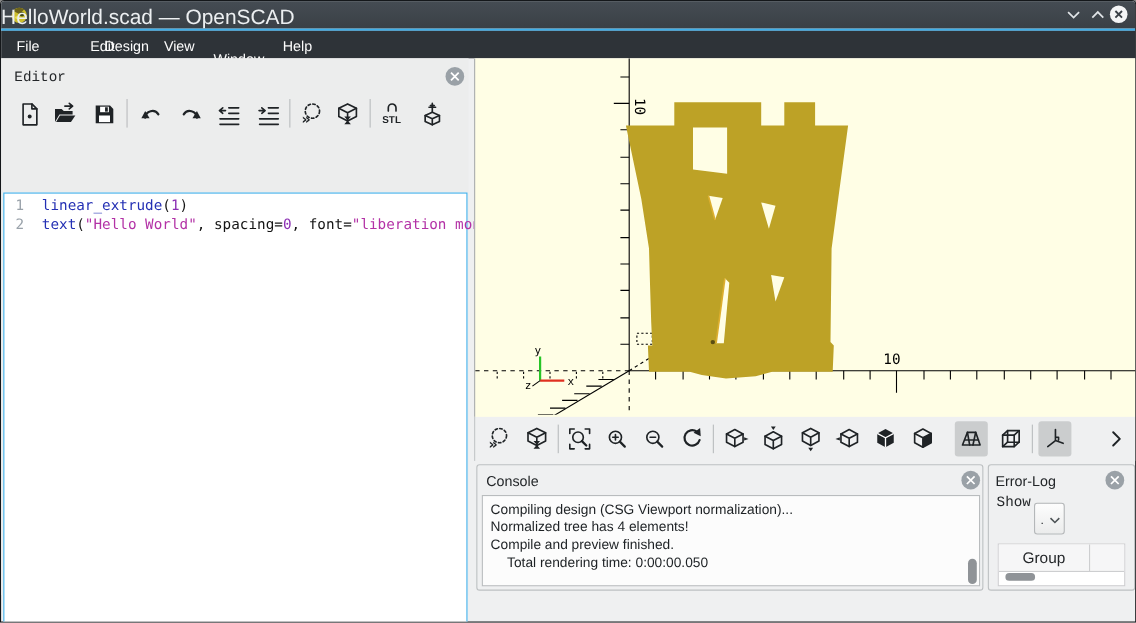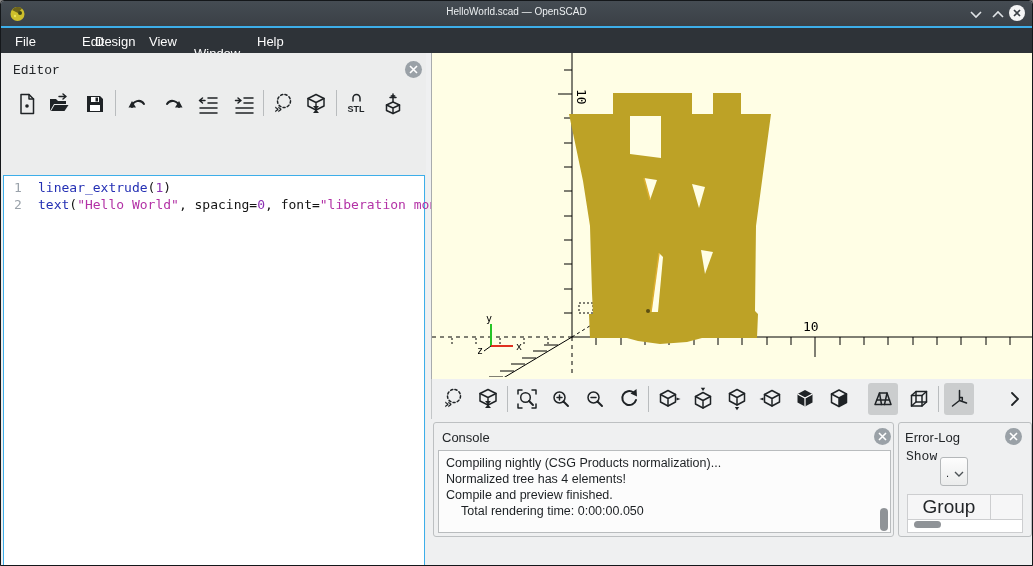--- a/index.html
+++ b/index.html
@@ -2,21 +2,21 @@
 <html><head>
 <meta charset="utf-8">
 <style>
   html,body{margin:0;padding:0;background:#888;}
   .window{position:relative;width:1033px;height:566px;background:#eff0f1;
     font-family:"Liberation Sans",sans-serif;overflow:hidden;border:1px solid #14171a;
     box-sizing:border-box;border-radius:4px 4px 0 0;}
   .abs{position:absolute;}
   
   .titlebar{left:0;top:0;width:100%;height:25px;background:linear-gradient(#454c53,#3a4046);}
-  .title-text{width:100%;top:5px;text-align:center;color:#eceff1;font-size:10px;}
+  .title-text{width:100%;top:5px;color:#eceff1;font-size:19px;}
   .bluebar{left:0;top:25px;width:100%;height:2px;background:#3daee9;}
   .menubar{left:0;top:27px;width:100%;height:25px;background:#2e3338;}
   .menu-item{top:6px;color:#fcfcfc;font-size:13px;cursor:default;}
   
   .panel-title{color:#232629;font-size:13px;}
   .close-btn{width:17px;height:17px;border-radius:50%;background:#9aa1a7;color:#fff;
     display:flex;align-items:center;justify-content:center;}
   .editor-toolbar .btn, .vp-toolbar .btn{display:flex;align-items:center;justify-content:center;}
   .btn{width:30px;height:32px;border-radius:3px;}
   .btn.pressed{background:#cbcdce;}
@@ -35,21 +35,21 @@
   .viewport{left:430px;top:52px;width:603px;height:326px;background:#fffee5;border-left:1px solid #a8abad;box-sizing:border-box;}
   
   .vp-toolbar{left:430px;top:378px;width:603px;height:40px;background:#eff0f1;border-left:1px solid #c3c6c8;box-sizing:border-box;}
   .sub-panel{background:#eff0f1;border:1px solid #bdc0c2;border-radius:3px;box-sizing:border-box;}
   .console-body{background:#fcfcfc;border:1px solid #b9bcbe;box-sizing:border-box;overflow:hidden;}
   .console-line{color:#1d2124;font-size:12.5px;}
   .scroll-thumb{background:#8f9397;border-radius:4px;}
   .dropdown{background:linear-gradient(#fdfdfd,#ebecec);border:1px solid #b4b7b9;border-radius:3px;box-sizing:border-box;}
   .tbl{border:1px solid #cdced0;box-sizing:border-box;background:#fff;}
   .tbl-header{background:#f6f6f7;border-bottom:1px solid #cdced0;box-sizing:border-box;
-    display:flex;align-items:center;justify-content:center;color:#232629;font-size:19px;}
+    display:flex;align-items:center;justify-content:center;color:#232629;font-size:14px;}
   
   .statusbar{left:0;top:540px;width:100%;height:26px;background:#eff0f1;border-top:1px solid #c2c5c7;box-sizing:border-box;}
   .status-text{top:6px;color:#232629;font-size:12px;white-space:nowrap;}
 </style>
 </head>
 <body>
 
 <div class="window">
 
   <div class="abs titlebar">
@@ -399,21 +399,21 @@
   </div>
 
   <div class="abs sub-panel" style="left:432px;top:421px;width:461px;height:115px;padding-left:12px;">
     <span class="abs panel-title" style="left:8px;top:7px;">Console</span>
     <span class="abs close-btn" style="left:440px;top:5px;">
       <svg width="9" height="9" viewBox="0 0 9 9">
           <path d="M1 1 L8 8 M8 1 L1 8" stroke="#fff" stroke-width="1.6"></path>
         </svg>
     </span>
     <div class="abs console-body" style="left:4px;top:27px;width:453px;height:83px;">
-      <div class="abs console-line" style="left:7px;top:5px;">Compiling nightly (CSG Products normalization)...</div>
+      <div class="abs console-line" style="left:7px;top:5px;">Compiling design (CSG Viewport normalization)...</div>
       <div class="abs console-line" style="left:7px;top:21px;">Normalized tree has 4 elements!</div>
       <div class="abs console-line" style="left:7px;top:37px;">Compile and preview finished.</div>
       <div class="abs console-line" style="left:22px;top:53px;">Total rendering time: 0:00:00.050</div>
       <div class="abs scroll-thumb" style="left:441px;top:57px;width:8px;height:23px;"></div>
     </div>
   </div>
 
   <div class="abs sub-panel" style="left:897px;top:421px;width:134px;height:115px;">
     <span class="abs panel-title" style="left:6px;top:7px;">Error-Log</span>
     <span class="abs close-btn" style="left:106px;top:5px;">

